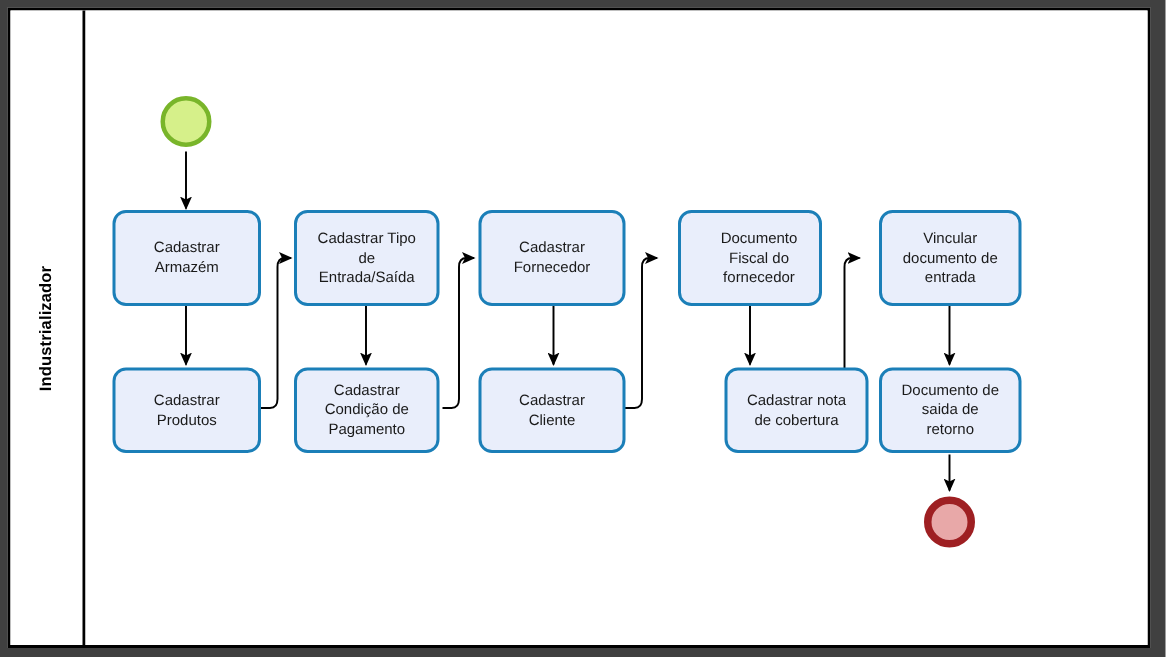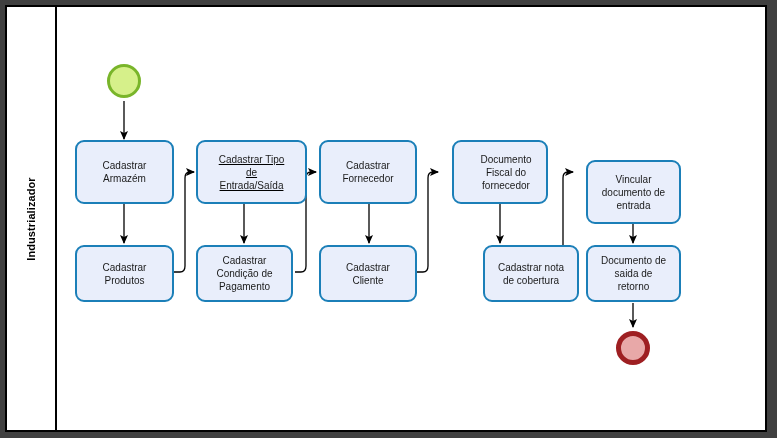--- a/index.html
+++ b/index.html
@@ -157,38 +157,38 @@
     </g>
   </svg>
 
   <div class="event event-start" style="left:107px; top:64px; width:34px; height:34px;"></div>
 
   <div class="task" style="left:75px;  top:140px; width:99px;  height:64px;">
     <span class="task-label">Cadastrar
 Armazém</span>
   </div>
 
-  <div class="task" style="left:196px; top:140px; width:111px;  height:64px;text-decoration:underline;">
+  <div class="task" style="left:196px; top:140px; width:97px;  height:64px;">
     <span class="task-label">Cadastrar Tipo
 de
 Entrada/Saída</span>
   </div>
 
   <div class="task" style="left:319px; top:140px; width:98px;  height:64px;">
     <span class="task-label">Cadastrar
 Fornecedor</span>
   </div>
 
   <div class="task" style="left:452px; top:140px; width:96px;  height:64px;padding-left:16px;">
     <span class="task-label">Documento
 Fiscal do
 fornecedor</span>
   </div>
 
-  <div class="task" style="left:586px; top:140px; width:95px;  height:64px;margin-top:20px;">
+  <div class="task" style="left:586px; top:140px; width:95px;  height:64px;">
     <span class="task-label">Vincular
 documento de
 entrada</span>
   </div>
 
   <div class="task" style="left:75px;  top:245px; width:99px;  height:57px;">
     <span class="task-label">Cadastrar
 Produtos</span>
   </div>
 

